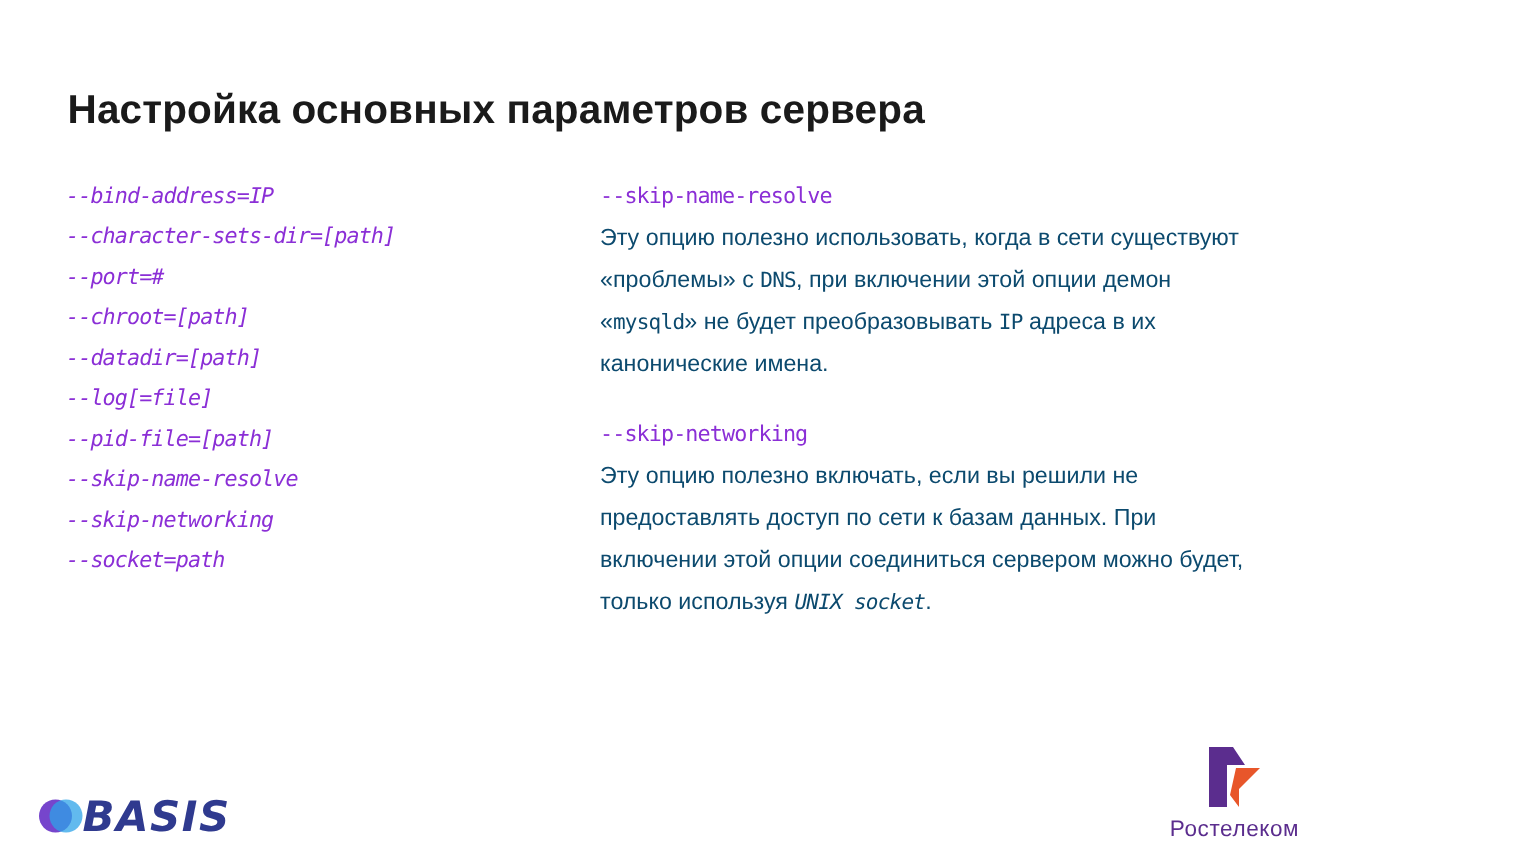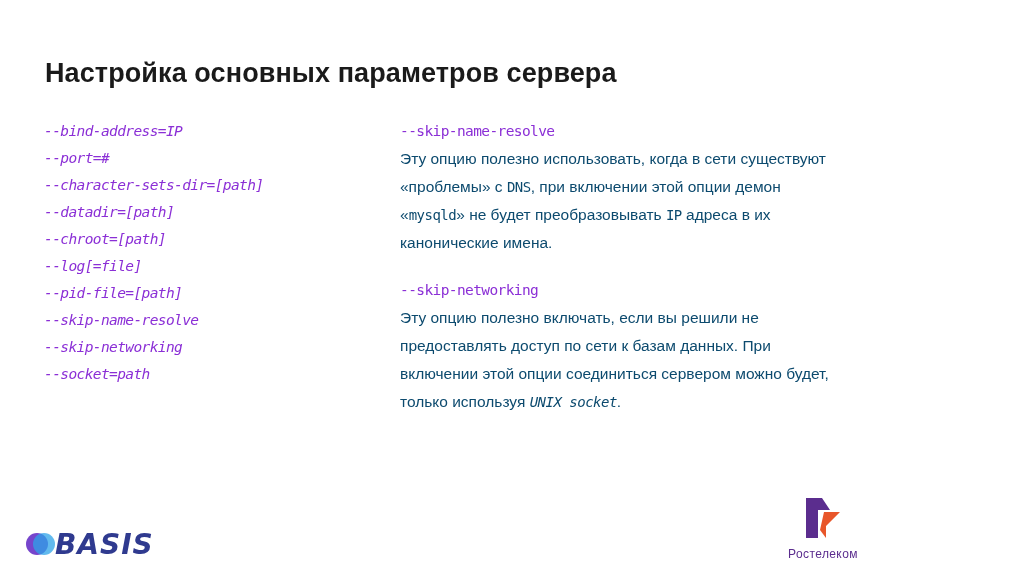--- a/index.html
+++ b/index.html
@@ -128,38 +128,38 @@
   }
   .logo-rt .rt-mark {
     height: 44px;
     margin-bottom: 4px;
     display: flex;
     justify-content: center;
     align-items: flex-end;
   }
   .logo-rt .rt-name {
     font-family: "Liberation Sans", sans-serif;
-    font-size: 12px;
+    font-size: 15px;
     color: #5b2d8e;
     letter-spacing: 0.4px;
   }
 </style>
 </head>
 <body>
 
 <div class="slide">
 
   <div class="title">Настройка основных параметров сервера</div>
 
   <div class="col-left">
     <div class="opt">--bind-address=IP</div>
+    <div class="opt">--character-sets-dir=[path]</div>
     <div class="opt">--port=#</div>
-    <div class="opt">--character-sets-dir=[path]</div>
+    <div class="opt">--chroot=[path]</div>
     <div class="opt">--datadir=[path]</div>
-    <div class="opt">--chroot=[path]</div>
     <div class="opt">--log[=file]</div>
     <div class="opt">--pid-file=[path]</div>
     <div class="opt">--skip-name-resolve</div>
     <div class="opt">--skip-networking</div>
     <div class="opt">--socket=path</div>
   </div>
 
   <div class="col-right">
 
     <div>

